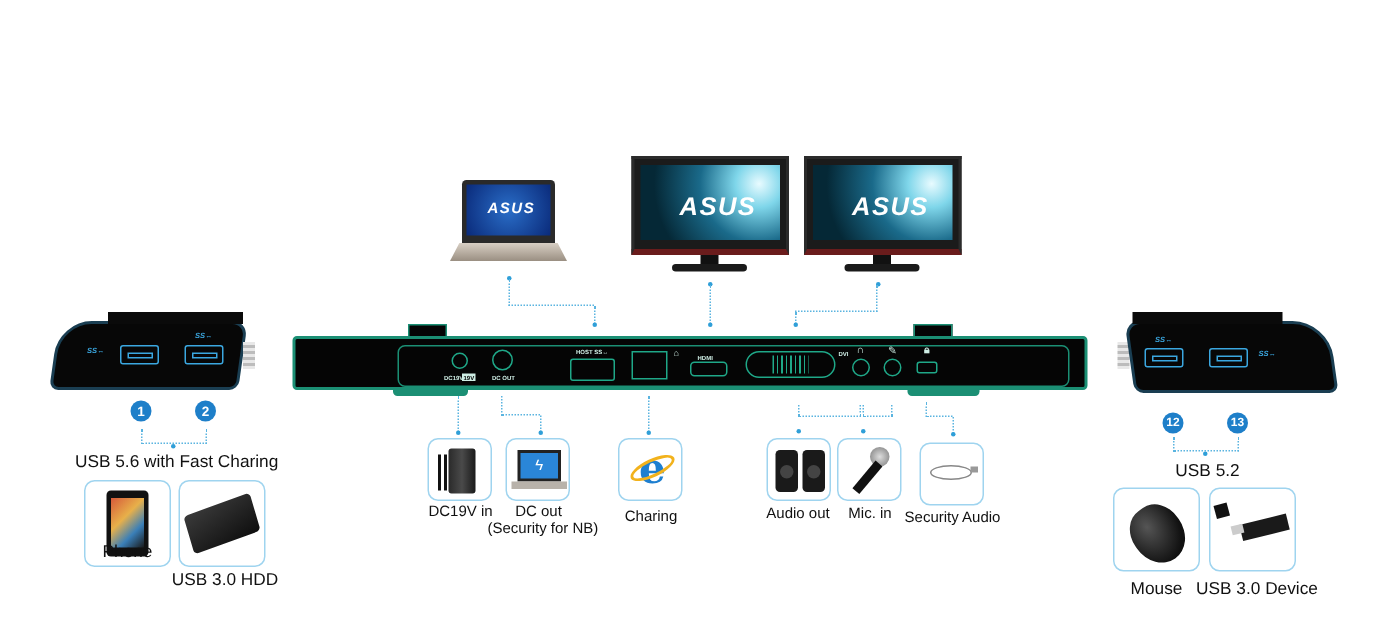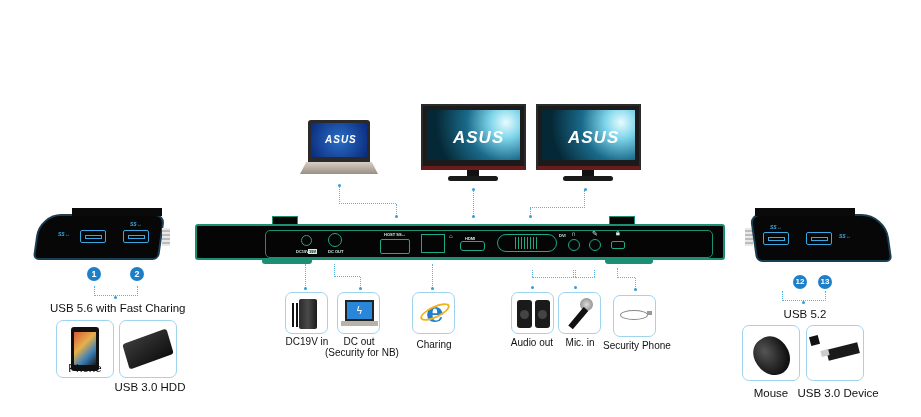--- a/index.html
+++ b/index.html
@@ -178,32 +178,32 @@
   <div class="abs" style="left:6px;top:14px;width:28px;height:10px;border:1px solid #888;border-radius:50%;"></div>
   <div class="abs" style="left:33px;top:15px;width:5px;height:4px;background:#999;"></div>
 </div>
 
 <div class="lbl" style="left:280px;top:336px;width:54px;">DC19V in</div>
 <div class="lbl" style="left:330px;top:336px;width:58px;">DC out</div>
 <div class="lbl" style="left:325px;top:347px;width:68px;">(Security for NB)</div>
 <div class="lbl" style="left:407px;top:339px;width:54px;">Charing</div>
 <div class="lbl" style="left:505px;top:337px;width:54px;">Audio out</div>
 <div class="lbl" style="left:553px;top:337px;width:54px;">Mic. in</div>
-<div class="lbl" style="left:603px;top:340px;width:64px;">Security Phone</div>
+<div class="lbl" style="left:603px;top:340px;width:64px;">Security Audio</div>
 
 <div class="abs" style="left:745px;top:208px;width:150px;height:58px;">
   <div class="abs" style="left:0;top:20px;width:8px;height:18px;background:repeating-linear-gradient(#e8e8e8 0 2px,#bcbcbc 2px 4px);"></div>
   <div class="side" style="left:8px;top:6px;width:136px;height:48px;border-radius:10px 24px 6px 6px;transform:skewX(8deg);"></div>
   <div class="abs" style="left:10px;top:0;width:100px;height:8px;background:#0a0a0a;"></div>
   <div class="usb" style="left:18px;top:24px;"></div>
   <div class="usb" style="left:61px;top:24px;"></div>
   <span class="usbtxt" style="left:25px;top:16px;">SS↔</span>
   <span class="usbtxt" style="left:94px;top:25px;">SS↔</span>
 </div>
-<div class="badge" style="left:775px;top:275px;font-size:8px;margin-left:18px;">12</div>
+<div class="badge" style="left:775px;top:275px;font-size:8px;">12</div>
 <div class="badge" style="left:818px;top:275px;font-size:8px;">13</div>
 <div class="line" style="left:782px;top:291px;width:44px;height:10px;border-left-width:1px;border-right-width:1px;border-bottom-width:1px;"></div>
 <div class="dot" style="left:802px;top:301px;"></div>
 <div class="lbl-lg" style="left:770px;top:308px;width:70px;">USB 5.2</div>
 
 <div class="card" style="left:742px;top:325px;width:58px;height:56px;">
   <div class="abs" style="left:12px;top:10px;width:34px;height:40px;background:radial-gradient(ellipse at 40% 30%,#555,#111 70%);border-radius:45% 45% 50% 50%;transform:rotate(-35deg);"></div>
 </div>
 <div class="card" style="left:806px;top:325px;width:58px;height:56px;">
   <div class="abs" style="left:20px;top:20px;width:32px;height:11px;background:#1a1a1a;transform:rotate(-14deg);"></div>

